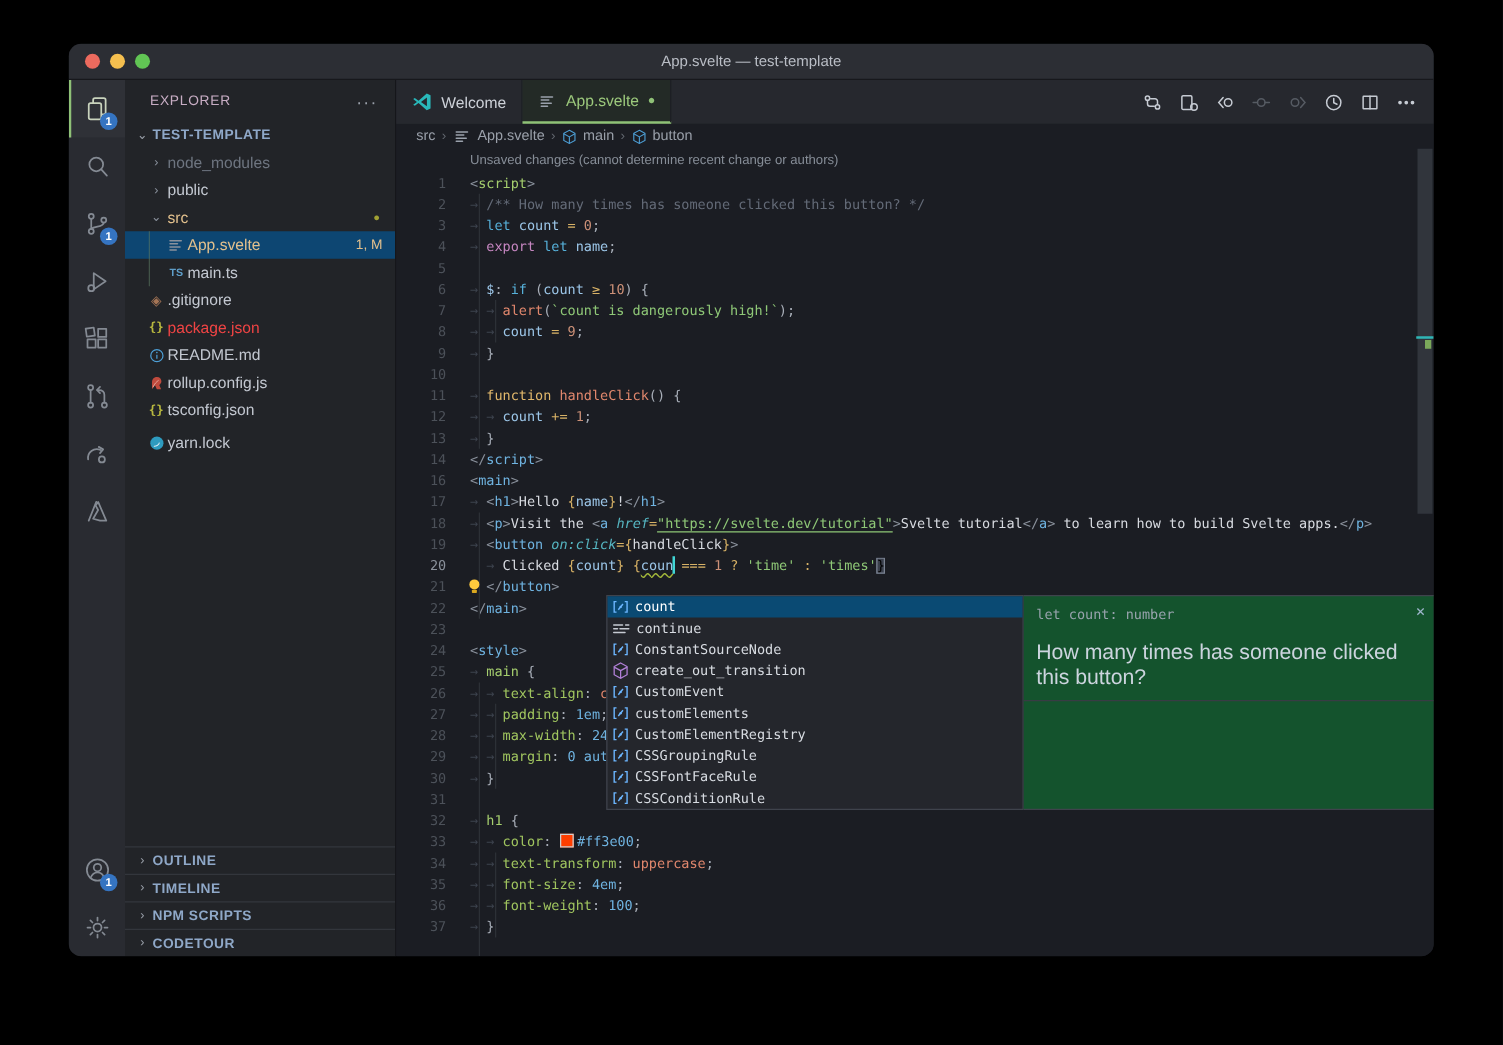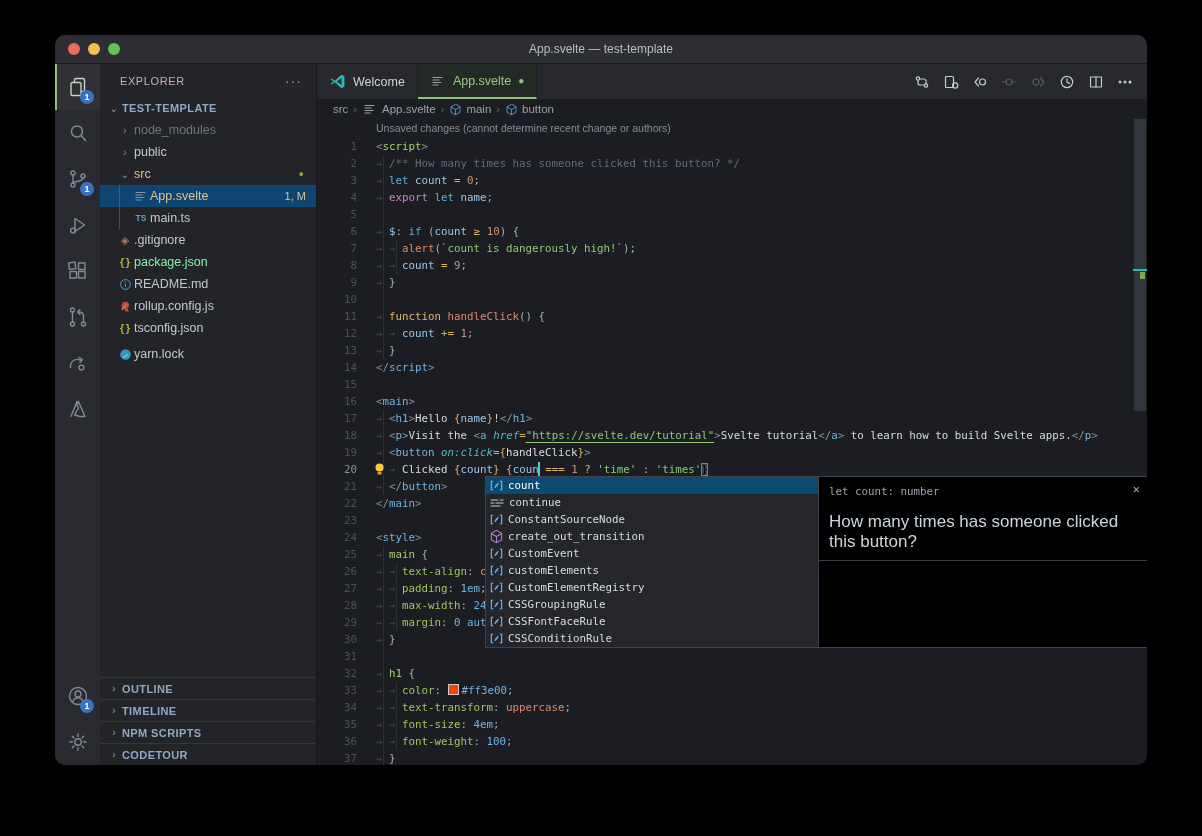--- a/index.html
+++ b/index.html
@@ -84,21 +84,21 @@
   .tk-sq{text-decoration:underline wavy #a3b83a;text-decoration-thickness:1px;text-underline-offset:2px;}
   .tk-mb{background:#3a3f4b;box-shadow:0 0 0 1px #7a8291 inset;}
   .cursor{display:inline-block;width:2px;height:14px;background:#41d6d6;vertical-align:text-bottom;margin:0 -1px;}
   .swatch{display:inline-block;width:9px;height:9px;border:1px solid #cfcfcf;margin-right:3px;vertical-align:-1px;}
   
   .suggest{position:absolute;left:168px;top:412px;display:flex;z-index:20;font-family:"DejaVu Sans Mono",monospace;}
   .sg-list{width:332px;background:#24262c;border:1px solid #3f434c;}
   .sg-row{height:17px;display:flex;align-items:center;padding-left:3px;gap:4px;
     font-size:10.8px;color:#d8dce2;cursor:pointer;white-space:nowrap;font-weight:500;}
   .sg-row.sel{background:#0a4a73;color:#fff;}
-  .sg-docs{width:330px;background:#000000;border:1px solid #3f434c;border-left:none;position:relative;}
+  .sg-docs{width:330px;background:#14532d;border:1px solid #3f434c;border-left:none;position:relative;}
   .sg-sig{padding:8px 10px 0 10px;font-size:10.8px;color:#98a3ad;}
   .sg-desc{padding:14px 10px 8px 10px;font-family:"Liberation Sans",sans-serif;font-size:17px;color:#ccd4de;}
   .sg-split{border-bottom:1px solid #383c44;}
   .sg-close{position:absolute;top:6px;right:9px;color:#9fb6cd;font-size:12px;cursor:pointer;line-height:1;}
   
   .scroll{position:absolute;top:55px;right:0;width:14px;bottom:0;}
   .thumb{position:absolute;top:0;left:1px;width:12px;height:292px;background:#3a3e45;opacity:.75;cursor:pointer;}
   .ov-cursor{position:absolute;top:150px;left:0;width:14px;height:2px;background:#2fb6b6;}
   .ov-mod{position:absolute;top:153px;right:2px;width:5px;height:7px;background:#7aa85a;}
   svg{display:block;}
@@ -254,21 +254,21 @@
           <div class="trow" style="padding-left: 16px;">
             <span class="ficon">
               <span style="color:#a57556;font-size:11px">◈</span>
             </span>
             <span style="color:#c3c8d1">.gitignore</span>
           </div>
           <div class="trow" style="padding-left: 16px;">
             <span class="ficon">
               <span style="color:#b8b83f;font-size:10px;font-weight:bold;font-family:'DejaVu Sans Mono',monospace">{}</span>
             </span>
-            <span style="color:#86efac">package.json</span>
+            <span style="color:#ef4444">package.json</span>
           </div>
           <div class="trow" style="padding-left: 16px;">
             <span class="ficon">
               <svg width="13" height="13" viewBox="0 0 16 16" fill="none" stroke="#4d9fd6" stroke-width="1.2">
                 <circle cx="8" cy="8" r="6"></circle>
                 <path d="M8 7.2V11"></path>
                 <circle cx="8" cy="5" r="0.8" fill="#4d9fd6" stroke="none"></circle>
               </svg>
             </span>
             <span style="color:#c3c8d1">README.md</span>
@@ -481,24 +481,20 @@
             <span class="g">12</span>
             <span class="c"><span class="tk-ws">→ → </span><span class="tk-vr">count</span><span class="tk-pn"> </span><span class="tk-op">+=</span><span class="tk-pn"> </span><span class="tk-nm">1</span><span class="tk-pn">;</span></span>
           </div>
           <div class="cl">
             <span class="g">13</span>
             <span class="c"><span class="tk-ws">→ </span><span class="tk-pn">}</span></span>
           </div>
           <div class="cl">
             <span class="g">14</span>
             <span class="c"><span class="tk-tp">&lt;/</span><span class="tk-tb">script</span><span class="tk-tp">&gt;</span></span>
-          </div>
-          <div class="cl">
-            <span class="g">15</span>
-            <span class="c"></span>
           </div>
           <div class="cl">
             <span class="g">16</span>
             <span class="c"><span class="tk-tp">&lt;</span><span class="tk-tb">main</span><span class="tk-tp">&gt;</span></span>
           </div>
           <div class="cl">
             <span class="g">17</span>
             <span class="c"><span class="tk-ws">→ </span><span class="tk-tp">&lt;</span><span class="tk-tb">h1</span><span class="tk-tp">&gt;</span><span class="tk-tx">Hello </span><span class="tk-op">{</span><span class="tk-vr">name</span><span class="tk-op">}</span><span class="tk-tx">!</span><span class="tk-tp">&lt;/</span><span class="tk-tb">h1</span><span class="tk-tp">&gt;</span></span>
           </div>
           <div class="cl">

